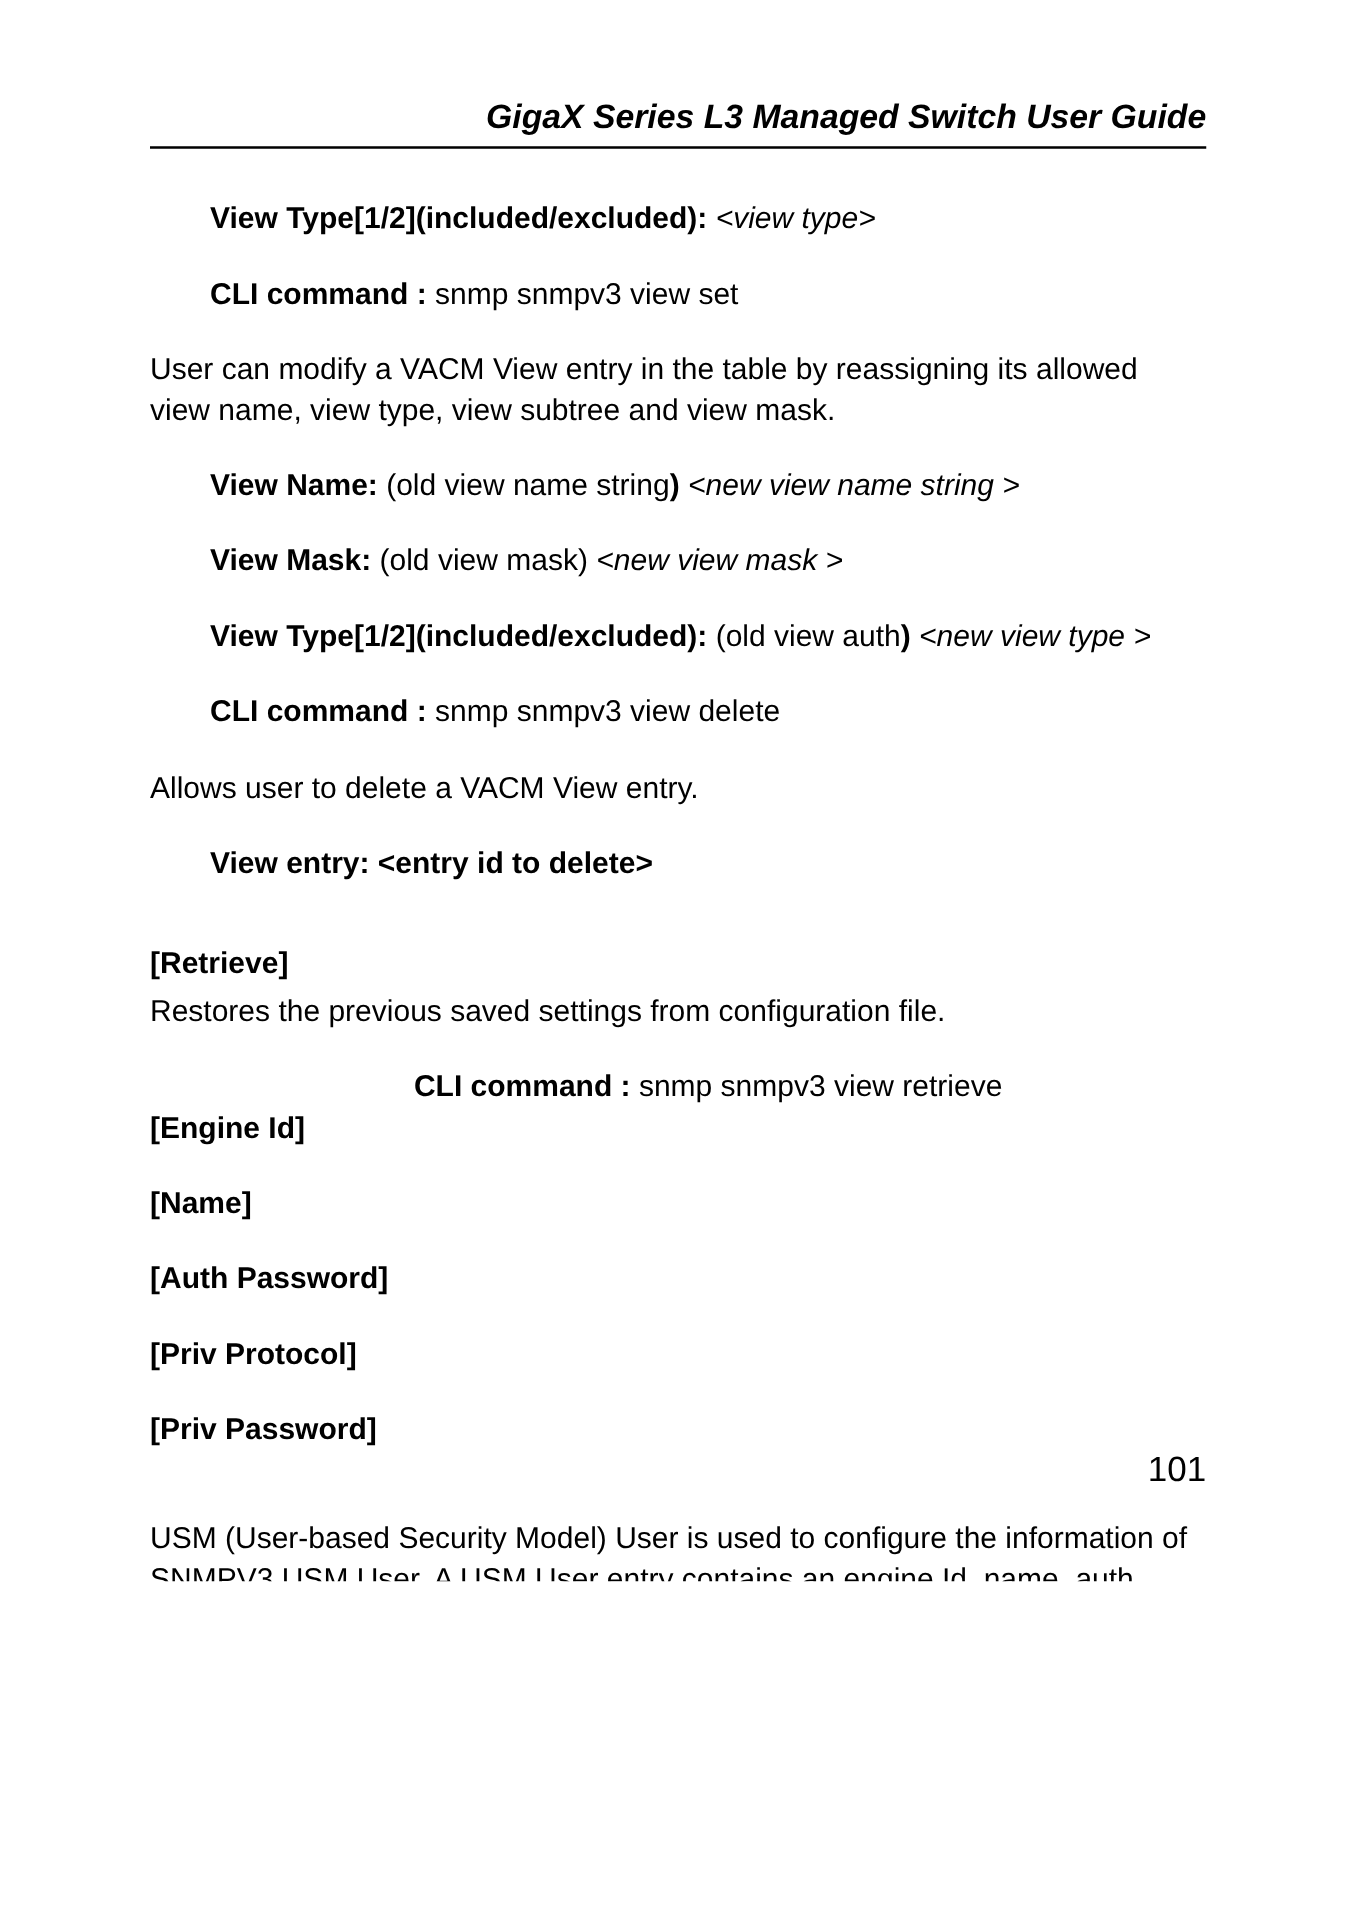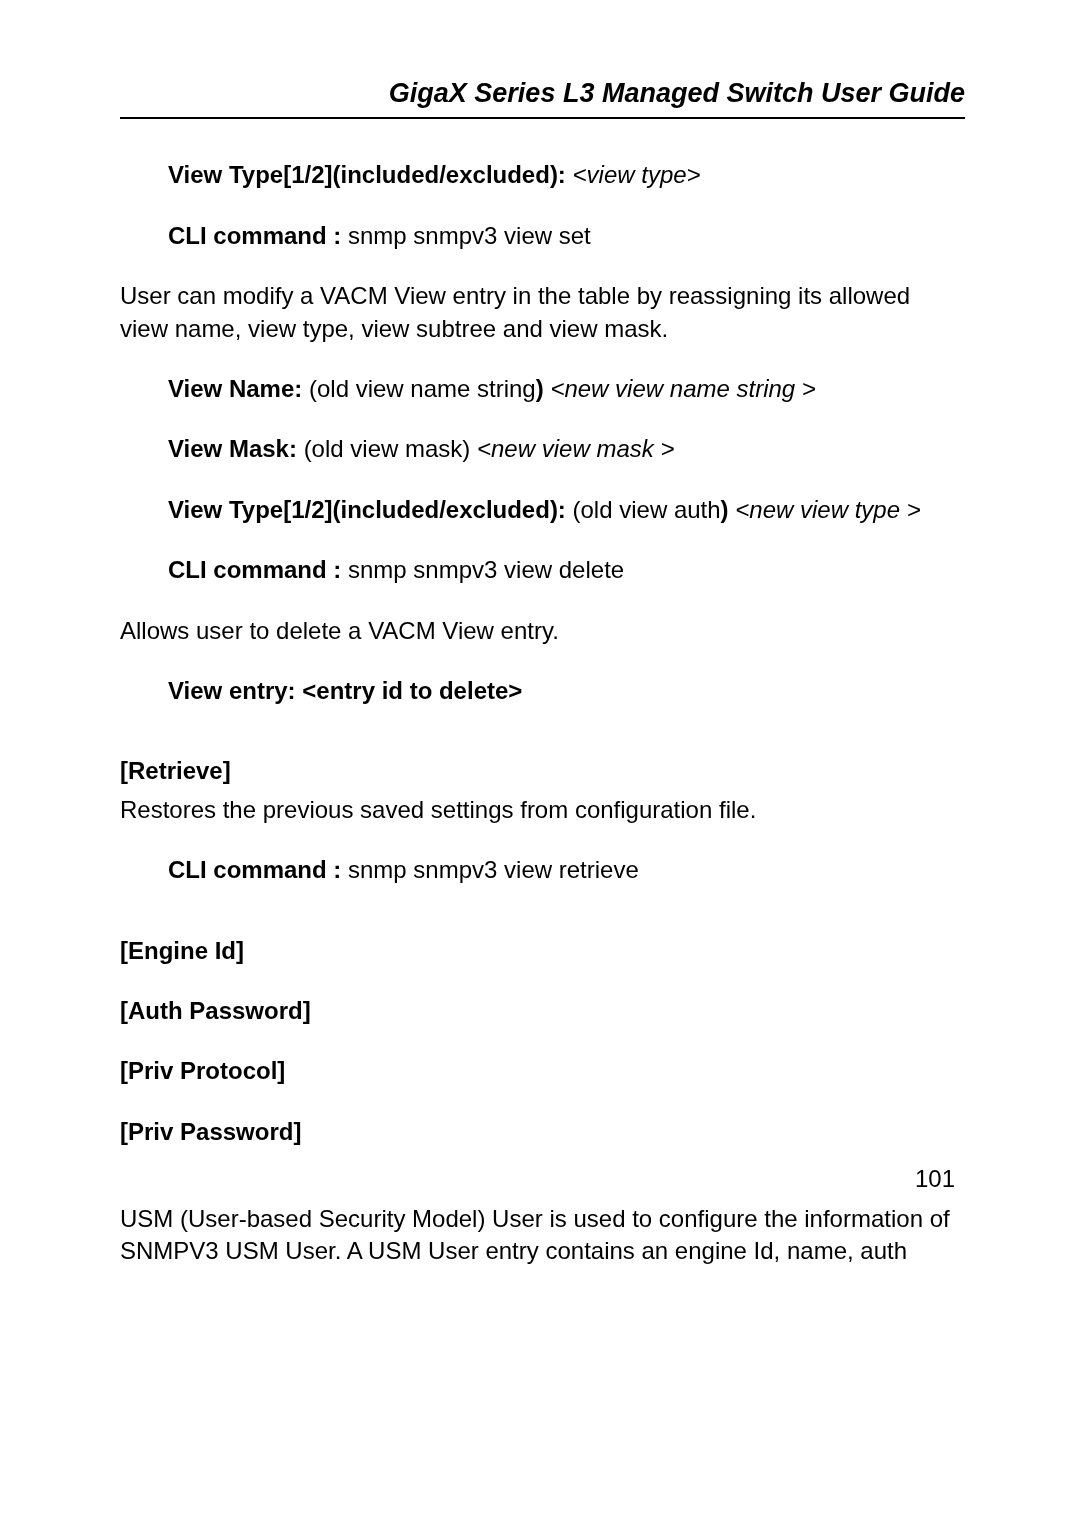--- a/index.html
+++ b/index.html
@@ -34,22 +34,22 @@
     margin: 0 12px 28px 0;
   }
   .indent {
     margin-left: 48px;
   }
   .bold { font-weight: bold; }
   .italic { font-style: italic; }
   .page-number {
     position: absolute;
     bottom: 70px;
-    right: 125px;
-    font-size: 24px;
+    right: 115px;
+    font-size: 28px;
   }
 </style>
 </head>
 <body>
 
 <div class="page">
 
   <div class="header-title">GigaX Series L3 Managed Switch User Guide</div>
 
   <div class="para2 indent">
@@ -79,25 +79,26 @@
     <span class="bold">CLI command :</span><span> snmp snmpv3 view delete</span>
   </div>
 
   <div class="para2">Allows user to delete a VACM View entry.</div>
 
   <div class="indent bold" style="margin-bottom:48px;">View entry: &lt;entry id to delete&gt;</div>
 
   <div class="bold" style="margin-bottom:6px;">[Retrieve]</div>
   <div class="para2">Restores the previous saved settings from configuration file.</div>
 
-  <div class="indent" style="margin-bottom:48px;">
+  <div class="indent" style="text-align:center;">
     <span class="bold">CLI command :</span><span> snmp snmpv3 view retrieve</span>
   </div>
 
   <div class="bold para2">[Engine Id]</div>
+  <div class="bold para2">[Name]</div>
   <div class="bold para2">[Auth Password]</div>
   <div class="bold para2">[Priv Protocol]</div>
   <div class="bold" style="margin-bottom:55px;">[Priv Password]</div>
 
   <div class="para">USM (User-based Security Model) User is used to configure the information of SNMPV3 USM User. A USM User entry contains an engine Id, name, auth protocol, auth password, priv protocol and priv password.</div>
 
   <div class="page-number">101</div>
 </div>
 
 </body></html>

